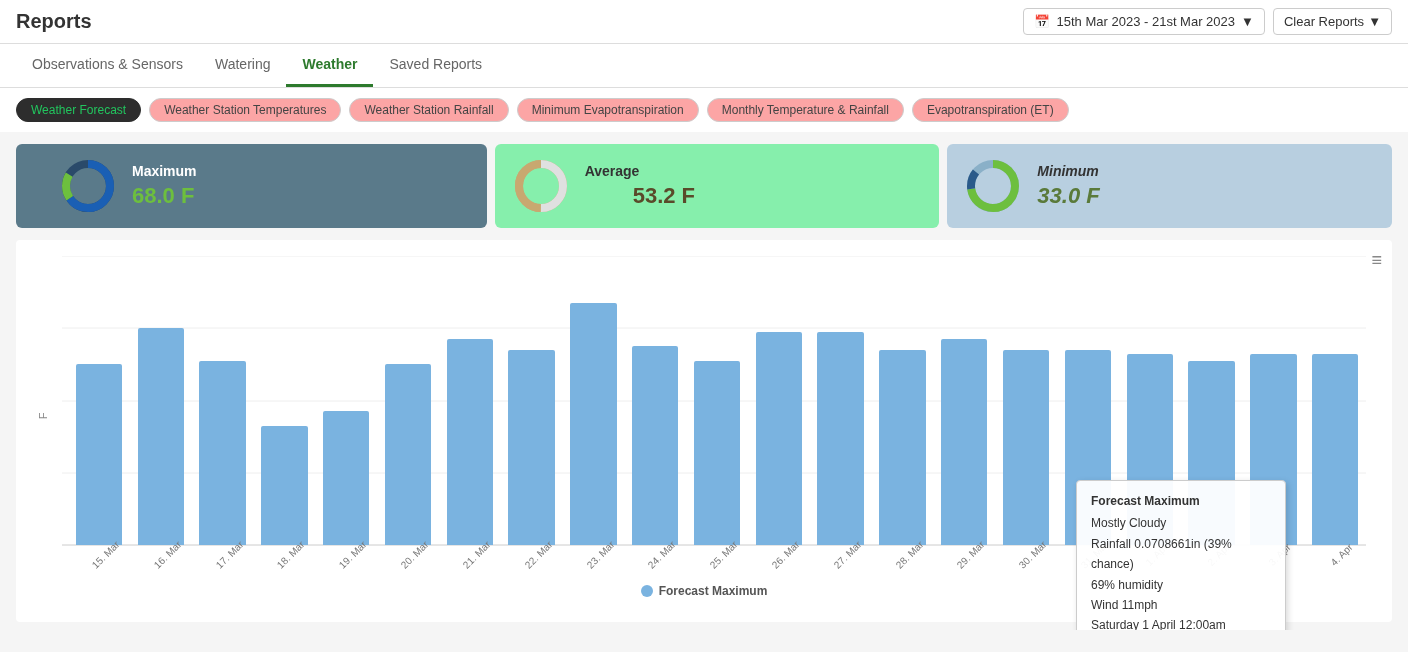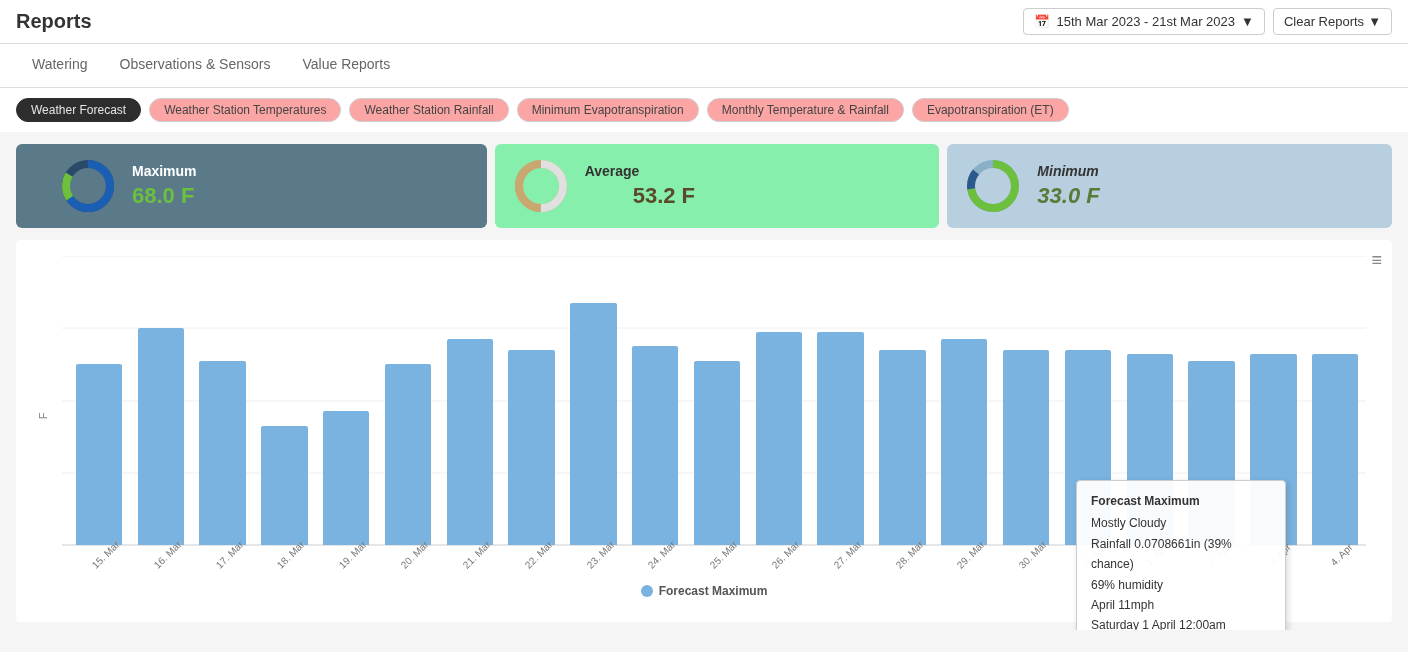--- a/index.html
+++ b/index.html
@@ -13,21 +13,21 @@
     .clear-reports-btn { border: 1px solid #ccc; border-radius: 4px; padding: 5px 10px; background: #fff; cursor: pointer; font-size: 13px; color: #333; display: flex; align-items: center; gap: 4px; }
 
     
     .tabs { display: flex; align-items: center; border-bottom: 1px solid #ddd; background: #fff; padding: 0 16px; }
     .tab { padding: 12px 16px; cursor: pointer; color: #666; font-size: 14px; border-bottom: 3px solid transparent; }
     .tab.active { color: #2d7a2d; border-bottom: 3px solid #2d7a2d; font-weight: 600; }
 
     
     .filter-pills { display: flex; align-items: center; gap: 8px; padding: 10px 16px; background: #fff; flex-wrap: wrap; }
     .pill { border: 1px solid #ccc; border-radius: 20px; padding: 4px 14px; cursor: pointer; font-size: 12px; color: #444; background: #fca5a5; }
-    .pill.active { background: #2d2d2d; color: #e5e5e5; border-color: #2d2d2d; }
+    .pill.active { background: #2d2d2d; color: #22c55e; border-color: #2d2d2d; }
 
     
     .summary-cards { display: flex; gap: 0; padding: 12px 16px; gap: 8px; }
     .card { flex: 1; border-radius: 6px; padding: 14px 18px; display: flex; align-items: center; gap: 16px; }
     .card-dark { background: #5a7a8a; color: #fff; padding-left: 44px; }
     .card-tan { background: #86efac; color: #333; }
     .card-light { background: #b8cfe0; color: #333; font-style: italic; }
     .card-label { font-size: 14px; font-weight: 600; margin-bottom: 4px; }
     .card-value { font-size: 22px; font-weight: bold; color: #6dbf3e; }
     .card-tan .card-value { color: #4a4a4a; margin-left: 48px; }
@@ -66,23 +66,24 @@
       <span>▼</span>
     </button>
     <button class="clear-reports-btn">
       <span>Clear Reports</span>
       <span>▼</span>
     </button>
   </div>
 </div>
 
 <div class="tabs">
+  <div class="tab">Observations &amp; Sensors</div>
   <div class="tab">Watering</div>
-  <div class="tab">Observations &amp; Sensors</div>
-  <div class="tab">Value Reports</div>
+  <div class="tab active">Weather</div>
+  <div class="tab">Saved Reports</div>
 </div>
 
 <div class="filter-pills">
   <button class="pill active">Weather Forecast</button>
   <button class="pill">Weather Station Temperatures</button>
   <button class="pill">Weather Station Rainfall</button>
   <button class="pill">Minimum Evapotranspiration</button>
   <button class="pill">Monthly Temperature &amp; Rainfall</button>
   <button class="pill">Evapotranspiration (ET)</button>
 </div>
@@ -243,21 +244,21 @@
         <div style="flex: 1 1 0%; text-align: center; font-size: 10px; color: rgb(119, 119, 119); padding-top: 4px; transform: rotate(-45deg); transform-origin: center top; white-space: nowrap;">4. Apr</div>
       </div>
   </div>
 
   <div class="tooltip-box" style="top: 240px; left: 1060px; max-width: 210px;">
     <div class="tooltip-title">Forecast Maximum</div>
     <div id="tooltip-lines">
         <div>Mostly Cloudy</div>
         <div>Rainfall 0.0708661in (39% chance)</div>
         <div>69% humidity</div>
-        <div>April 11mph</div>
+        <div>Wind 11mph</div>
         <div>Saturday 1 April 12:00am</div>
         <div>Value: 53F</div>
       </div>
   </div>
 
   <div class="chart-legend">
     <div class="legend-item">
       <div class="legend-dot" style="background:#7ab3e0;"></div>
       <span>Forecast Maximum</span>
     </div>

